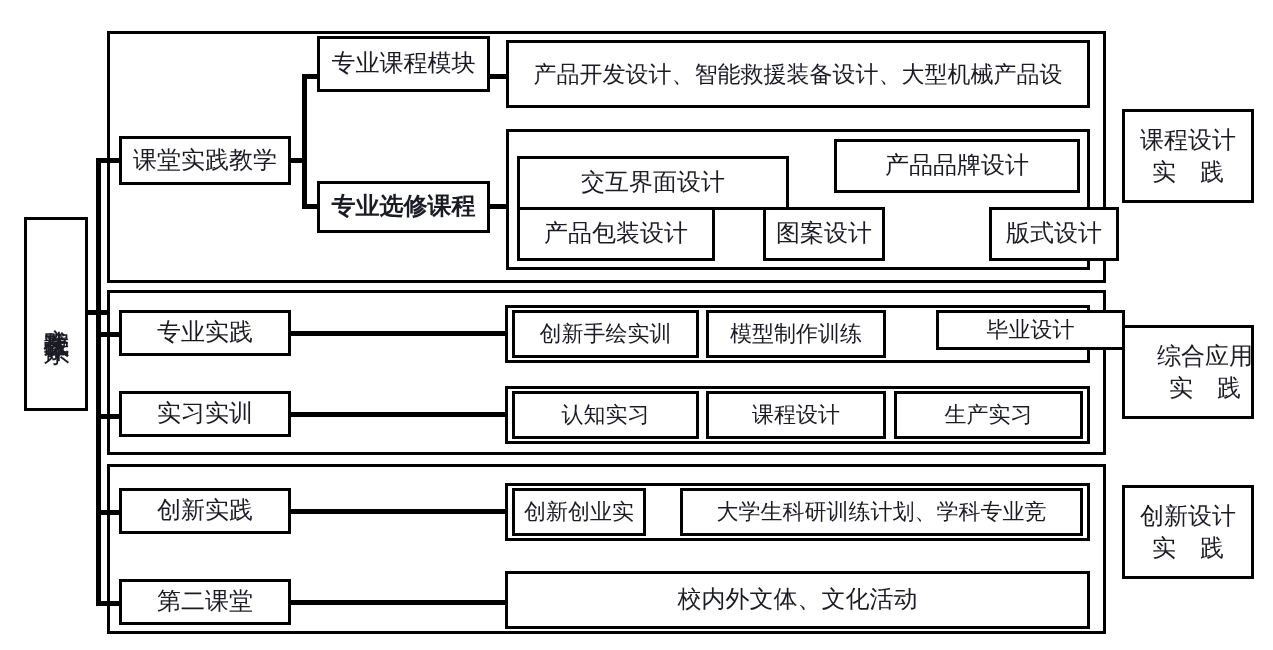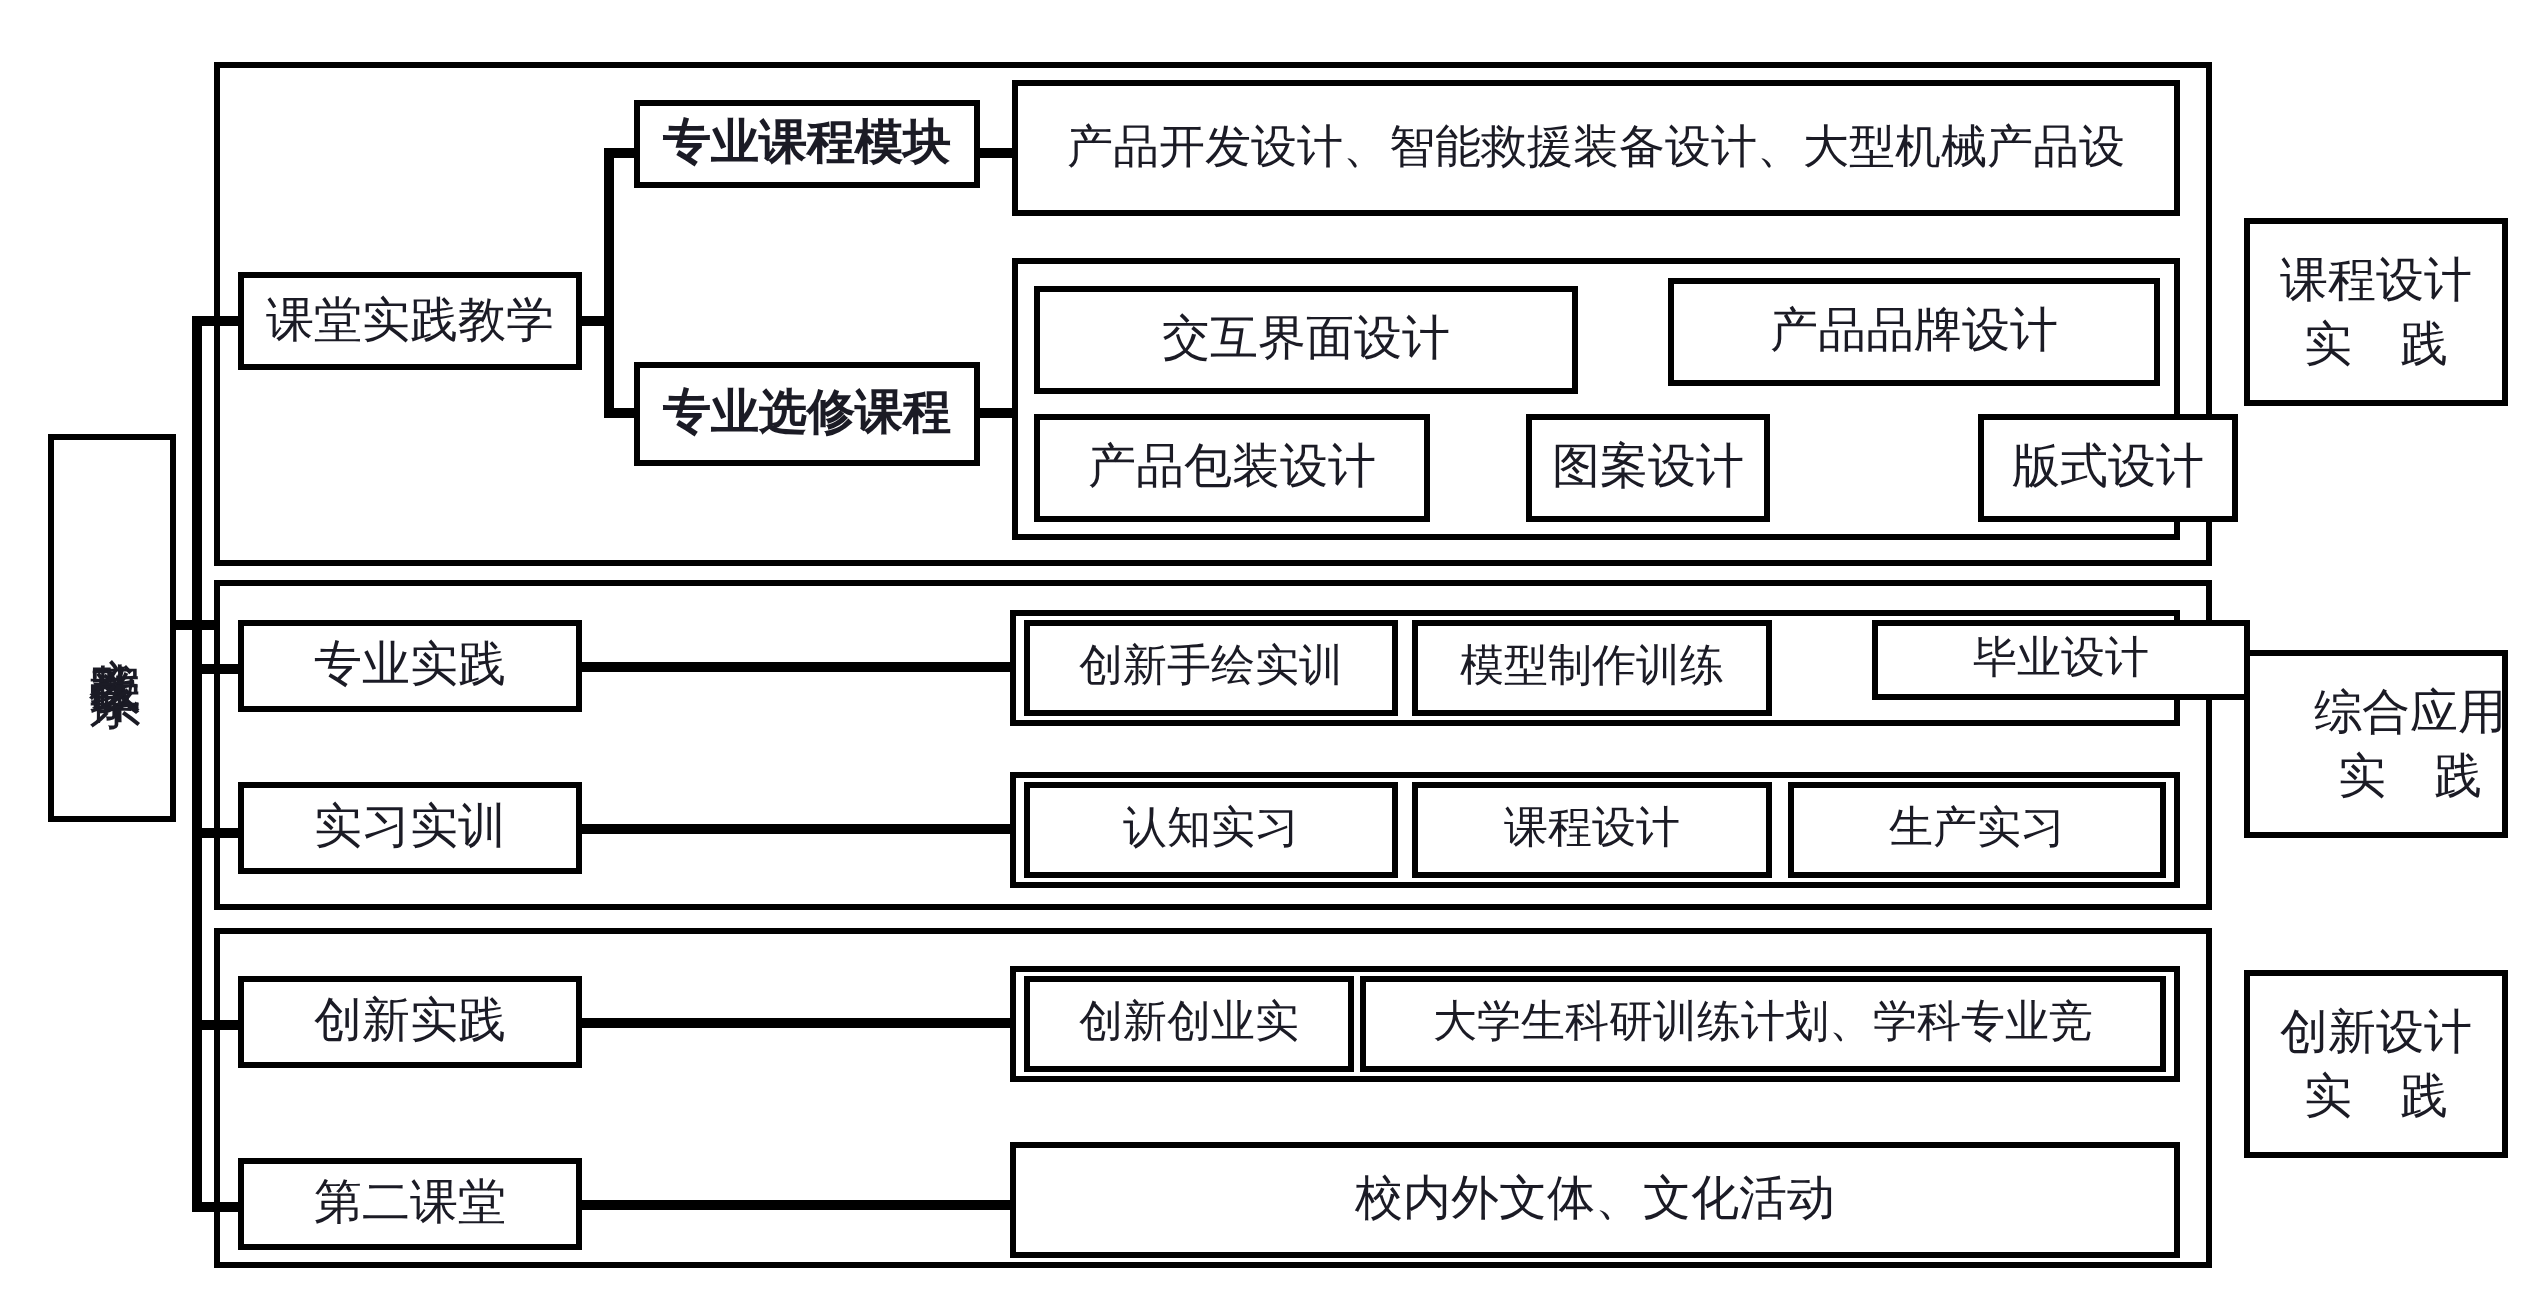--- a/index.html
+++ b/index.html
@@ -81,39 +81,39 @@
 
   <div class="box fs24" style="left:119px; top:136px; width:172px; height:49px;">
     <span>课堂实践教学</span>
   </div>
 
   <div class="line" style="left:291px; top:158px; width:16px; height:5px;"></div>
   <div class="line" style="left:302px; top:74px; width:5px; height:135px;"></div>
   <div class="line" style="left:302px; top:74px; width:18px; height:5px;"></div>
   <div class="line" style="left:302px; top:204px; width:18px; height:5px;"></div>
 
-  <div class="box fs24" style="left:317px; top:50px; width:173px; height:44px;font-weight:bold;">
+  <div class="box fs24" style="left:317px; top:36px; width:173px; height:56px;">
     <span>专业课程模块</span>
   </div>
 
   <div class="box fs24" style="left:317px; top:181px; width:173px; height:52px;font-weight:bold;">
     <span>专业选修课程</span>
   </div>
 
   <div class="line" style="left:490px; top:74px; width:18px; height:5px;"></div>
 
   <div class="line" style="left:490px; top:204px; width:18px; height:5px;"></div>
 
   <div class="box fs23" style="left:506px; top:40px; width:584px; height:68px;">
     <span>产品开发设计、智能救援装备设计、大型机械产品设</span>
   </div>
 
   <div class="group" style="left:506px; top:129px; width:584px; height:141px;"></div>
 
-  <div class="box fs24" style="left:517px; top:143px; width:272px; height:54px;">
+  <div class="box fs24" style="left:517px; top:156px; width:272px; height:54px;">
     <span>交互界面设计</span>
   </div>
   <div class="box fs24" style="left:834px; top:139px; width:246px; height:54px;">
     <span>产品品牌设计</span>
   </div>
   <div class="box fs24" style="left:517px; top:207px; width:198px; height:54px;">
     <span>产品包装设计</span>
   </div>
   <div class="box fs24" style="left:763px; top:207px; width:122px; height:54px;text-align:right;">
     <span>图案设计</span>
@@ -172,21 +172,21 @@
     <span>创新实践</span>
   </div>
   <div class="line" style="left:291px; top:509px; width:216px; height:5px;"></div>
 
   <div class="box fs24" style="left:119px; top:579px; width:172px; height:46px;">
     <span>第二课堂</span>
   </div>
   <div class="line" style="left:291px; top:600px; width:216px; height:5px;"></div>
 
   <div class="group" style="left:505px; top:483px; width:585px; height:58px;"></div>
-  <div class="box fs22" style="left:512px; top:488px; width:165px; height:48px;">
+  <div class="box fs22" style="left:512px; top:488px; width:134px; height:48px;">
     <span>创新创业实</span>
   </div>
   <div class="box fs22" style="left:680px; top:488px; width:403px; height:48px;">
     <span>大学生科研训练计划、学科专业竞</span>
   </div>
 
   <div class="box fs24" style="left:505px; top:571px; width:585px; height:58px;">
     <span>校内外文体、文化活动</span>
   </div>
 

